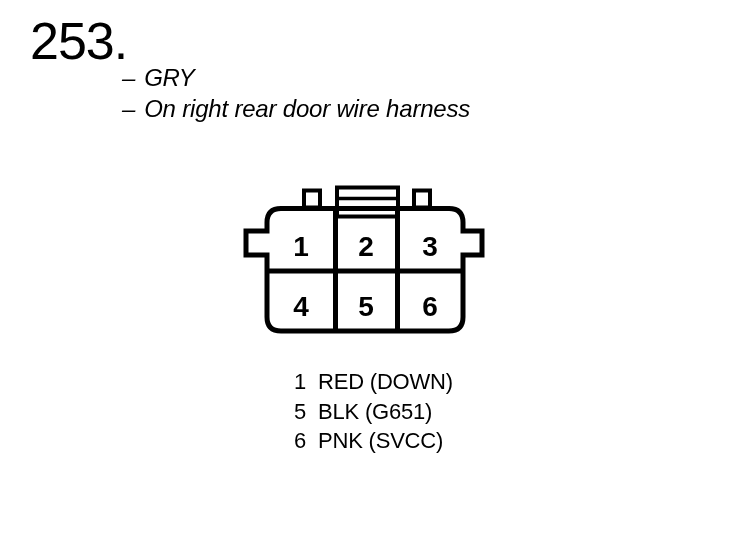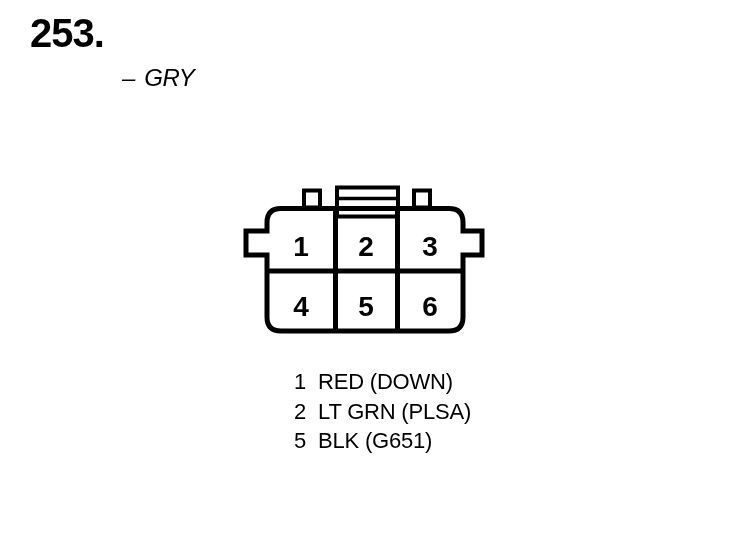--- a/index.html
+++ b/index.html
@@ -17,22 +17,22 @@
     overflow: hidden;
   }
 
   
   .title-row {
     position: absolute;
     left: 30px;
     top: 11px;
     display: flex;
     gap: 26px;
-    font-size: 40px;
-    font-weight: 700;
+    font-size: 52px;
+    font-weight: 400;
     letter-spacing: -1px;
     white-space: nowrap;
   }
 
   
   .details {
     position: absolute;
     left: 122px;
     top: 63px;
     font-size: 24px;
@@ -74,20 +74,23 @@
 <div class="page">
 
   <div class="title-row">
     <span>253.</span>
   </div>
 
   <div class="details">
     <div class="detail-line">
       <span class="dash">–</span><span>GRY</span>
     </div>
+    <div class="detail-line">
+      <span class="dash">–</span><span>On right rear door wire harness</span>
+    </div>
   </div>
 
   <svg class="connector-svg" width="250" height="155" viewBox="0 0 250 155">
 
     <path d="M 41,25.5 H 209 Q 223,25.5 223,39.5 V 48 H 242 V 72 H 223 V 134
              Q 223,148 209,148 H 41 Q 27,148 27,134 V 72 H 6 V 48 H 27 V 39.5
              Q 27,25.5 41,25.5 Z" fill="#ffffff" stroke="#000000" stroke-width="5" stroke-linejoin="miter"></path>
 
     <line x1="95.5" y1="26" x2="95.5" y2="147" stroke="#000000" stroke-width="5"></line>
     <line x1="157.5" y1="26" x2="157.5" y2="147" stroke="#000000" stroke-width="5"></line>
@@ -105,20 +108,20 @@
     <text class="cavity-num" x="61" y="133" text-anchor="middle" fill="#000000">4</text>
     <text class="cavity-num" x="126" y="133" text-anchor="middle" fill="#000000">5</text>
     <text class="cavity-num" x="190" y="133" text-anchor="middle" fill="#000000">6</text>
   </svg>
 
   <div class="pinout">
     <div class="pin-row">
       <span class="pin-num">1</span><span class="pin-label">RED (DOWN)</span>
     </div>
     <div class="pin-row">
-      <span class="pin-num">2</span><span class="pin-label">LT GRN (PLSA)</span>
+      <span class="pin-num">5</span><span class="pin-label">BLK (G651)</span>
     </div>
     <div class="pin-row">
-      <span class="pin-num">5</span><span class="pin-label">BLK (G651)</span>
+      <span class="pin-num">6</span><span class="pin-label">PNK (SVCC)</span>
     </div>
   </div>
 
 </div>
 
 </body></html>

